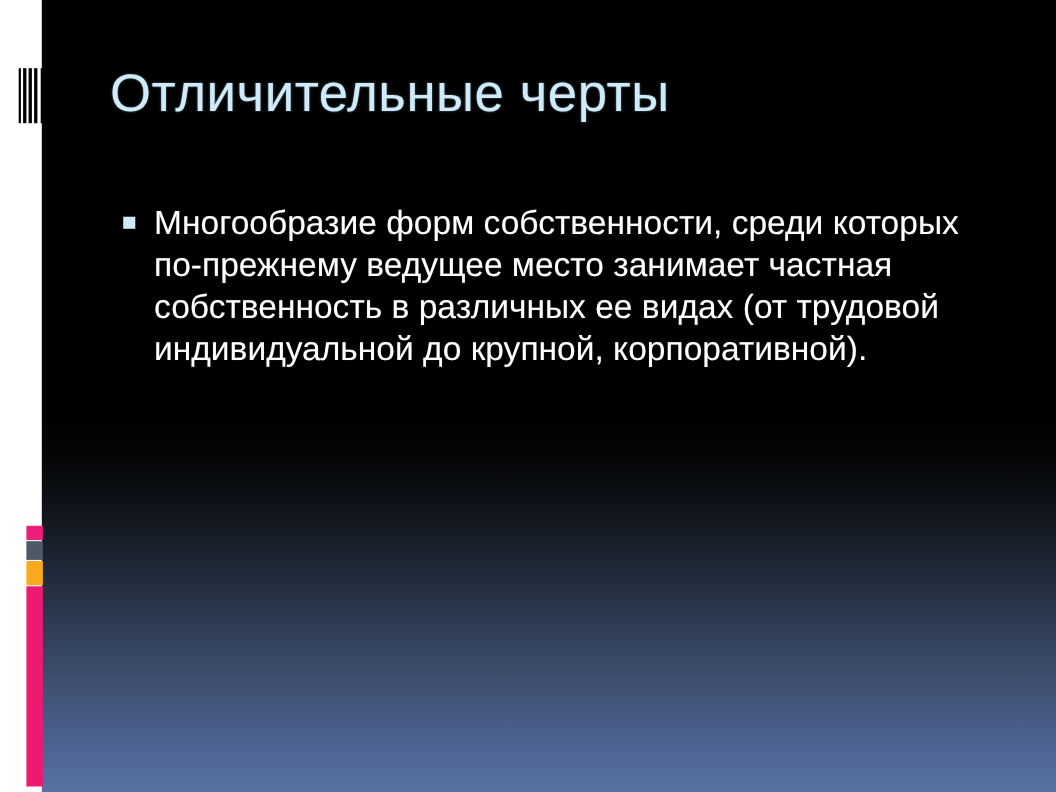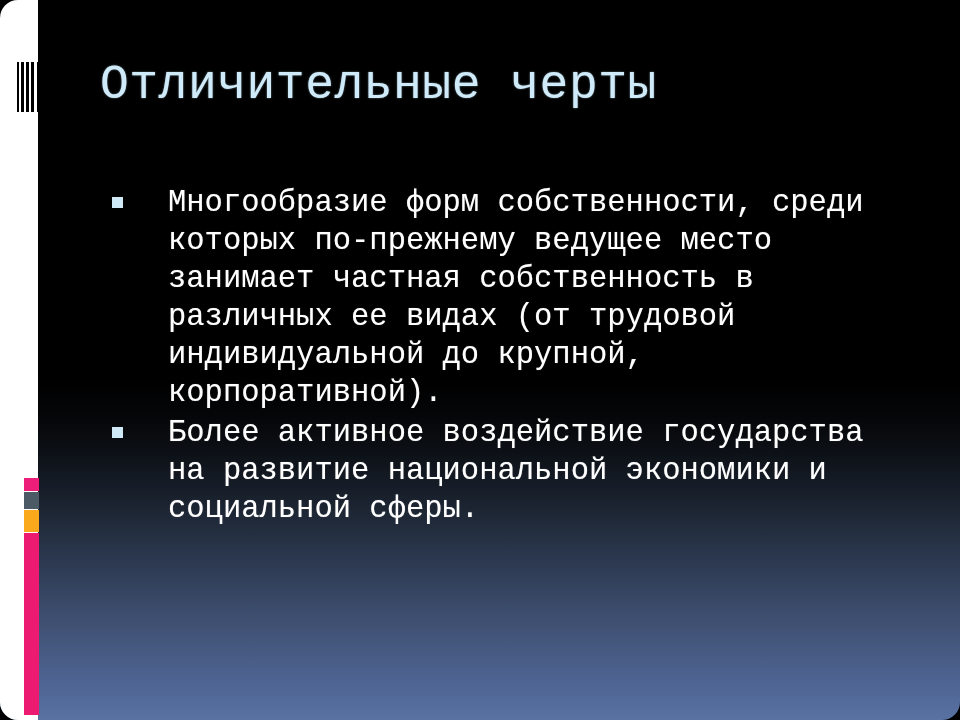--- a/index.html
+++ b/index.html
@@ -5,23 +5,22 @@
   html, body {
     margin: 0;
     padding: 0;
     background: #000;
   }
   #slide {
     position: relative;
     width: 960px;
     height: 720px;
     overflow: hidden;
-    font-family: Liberation Mono, monospace;
+    font-family: Liberation Sans, sans-serif;
     background: #000000;
-    border-radius: 18px;
   }
   
   .bg-gradient {
     position: absolute;
     left: 0; top: 0;
     width: 960px; height: 720px;
     background: linear-gradient(to bottom,
         #000000 0%,
         #000000 52%,
         #050608 58%,
@@ -84,21 +83,20 @@
   .bullets {
     position: absolute;
     left: 112px;
     top: 184px;
     width: 790px;
   }
   .bullet-item {
     display: flex;
     align-items: flex-start;
     margin-bottom: 2px;
-    gap: 28px;
   }
   .bullet-marker {
     flex: 0 0 auto;
     width: 11px;
     height: 11px;
     margin-top: 13px;
     margin-right: 17px;
     background: #cfe9f7;
   }
   .bullet-text {
@@ -135,20 +133,16 @@
   <div class="slide-title" style="color:#cfeaf9">Отличительные  черты</div>
 
   <div class="bullets">
 
     <div class="bullet-item">
       <span class="bullet-marker"></span>
       <span class="bullet-text">Многообразие форм собственности, среди которых по-прежнему ведущее место занимает частная собственность в различных ее видах (от трудовой индивидуальной до крупной, корпоративной).</span>
     </div>
 
 
-    <div class="bullet-item">
-      <span class="bullet-marker"></span>
-      <span class="bullet-text">Более активное воздействие государства на развитие национальной экономики и социальной сферы.</span>
-    </div>
 
   </div>
 
 </div>
 
 </body></html>

